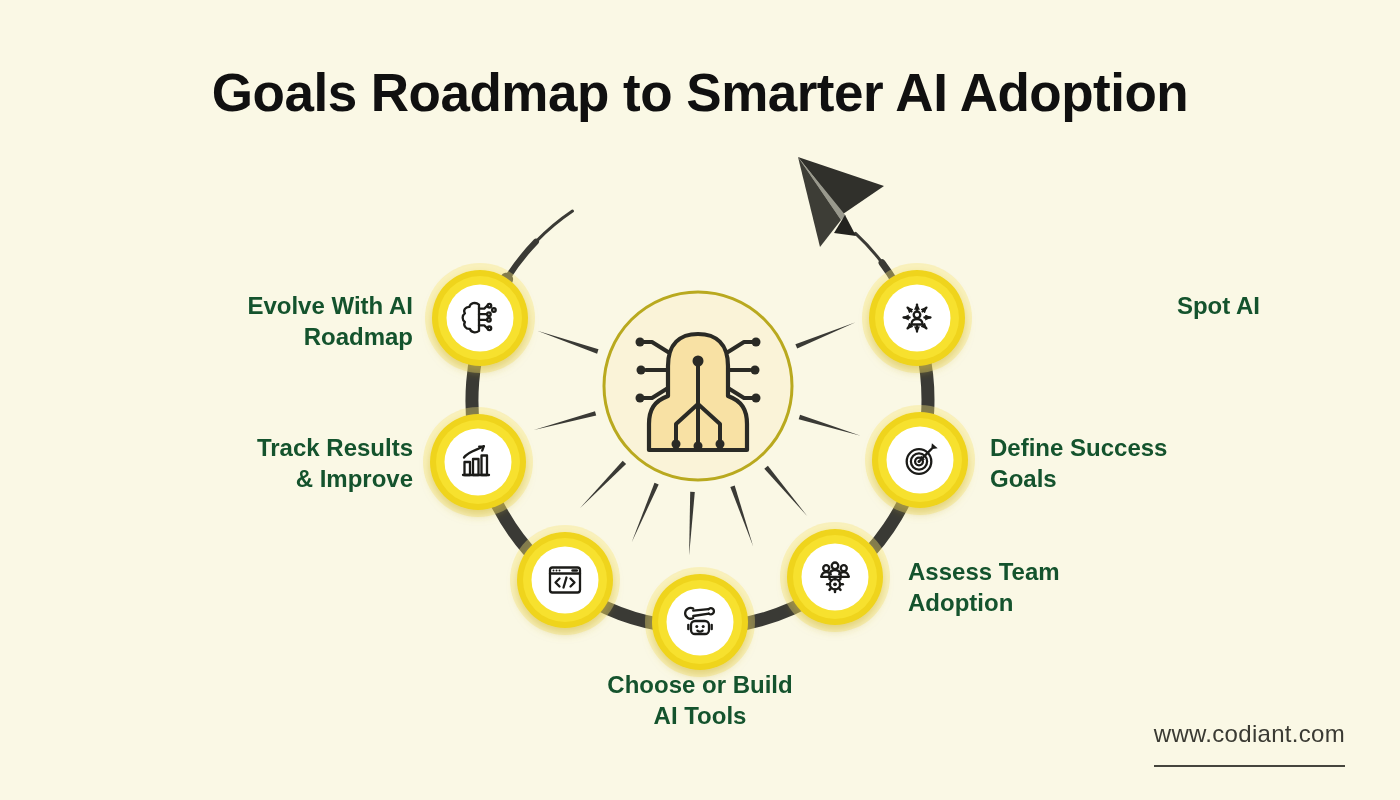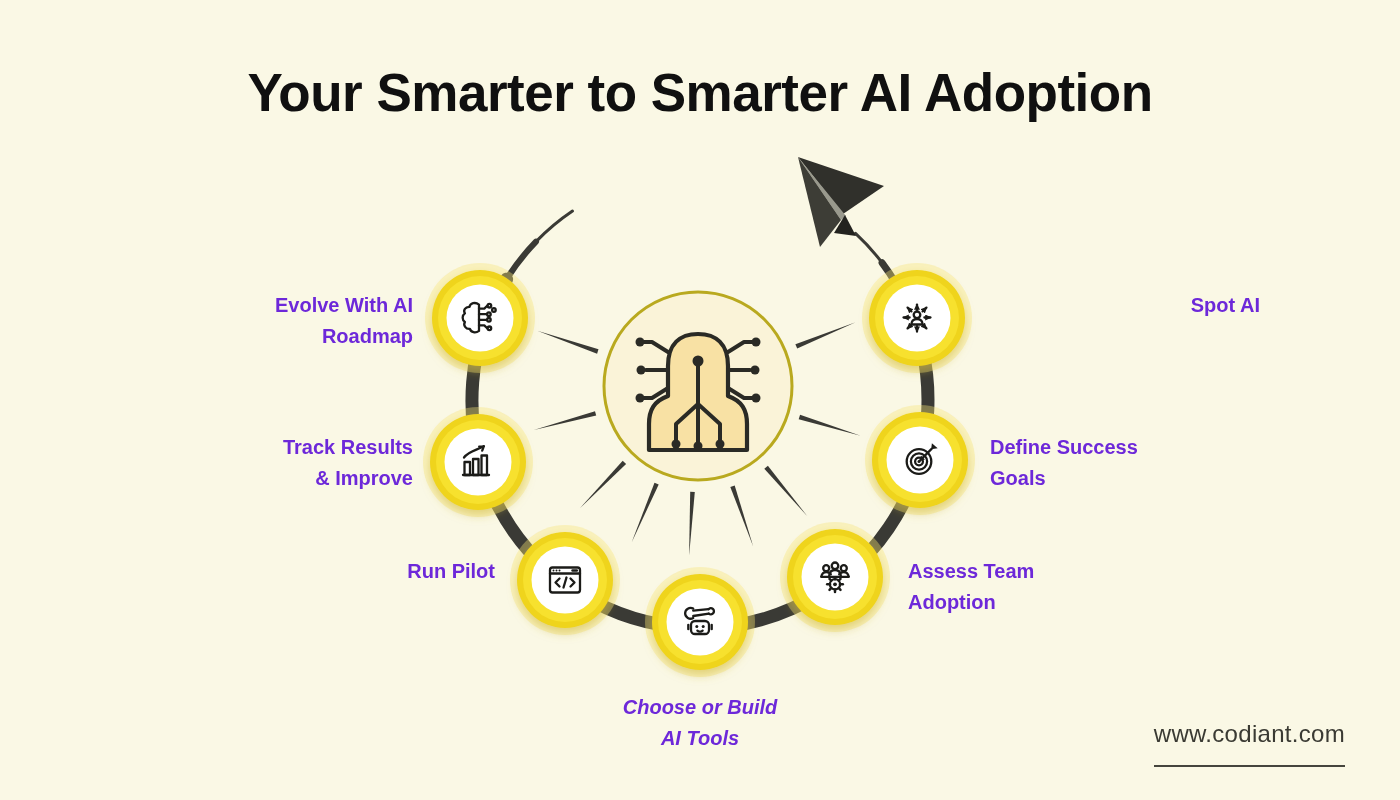--- a/index.html
+++ b/index.html
@@ -1,20 +1,20 @@
 <!DOCTYPE html>
 <html><head>
 <meta charset="utf-8">
 <style>
   html,body{margin:0;padding:0;}
   body{width:1400px;height:800px;overflow:hidden;font-family:"Liberation Sans",sans-serif;}
   .canvas{position:relative;width:1400px;height:800px;background:#FAF8E5;}
   .title{position:absolute;left:0;top:62px;width:100%;text-align:center;
          font-size:53px;font-weight:700;letter-spacing:-0.5px;color:#101010;}
-  .step-label{position:absolute;font-size:20px;font-weight:700;color:#6d28d9;line-height:31px;}
+  .step-label{position:absolute;font-size:24px;font-weight:700;color:#14532d;line-height:31px;}
   .ta-right{text-align:right}.ta-left{text-align:left}.ta-center{text-align:center}
   .website{position:absolute;top:720px;right:55px;font-size:24px;color:#3a3a33;
            letter-spacing:.3px;padding-bottom:17px;border-bottom:2px solid #45453d;cursor:pointer;}
   svg.diagram{position:absolute;left:0;top:0;}
 
   
   .arc{stroke:#3A3A35;fill:none;stroke-linecap:round;}
   .ray{fill:#3A3A35;}
   .hub{fill:#FAF3D8;stroke:#B9A91F;stroke-width:3;}
   .halo{fill:rgba(247,230,120,.38);}
@@ -28,21 +28,21 @@
   .ai-fill{fill:#F8E1A4;stroke:#2A2A25;stroke-width:4.2;stroke-linejoin:round;}
   .ai-line{stroke:#2A2A25;stroke-width:4;fill:none;stroke-linecap:round;stroke-linejoin:round;}
   .ai-dot{fill:#2A2A25;stroke:none;}
   .p1{fill:#30302B;}.p2{fill:#3D3D36;}.p3{fill:#99998D;}.p4{fill:#23231F;}
 </style>
 </head>
 <body>
 
 <div class="canvas">
 
-  <div class="title">Your Smarter to Smarter AI Adoption</div>
+  <div class="title">Goals Roadmap to Smarter AI Adoption</div>
 
   <svg class="diagram" width="1400" height="800" viewBox="0 0 1400 800">
     <defs>
       <filter id="nodeShadow" x="-60%" y="-60%" width="220%" height="220%">
         <feDropShadow dx="0" dy="5" stdDeviation="5" flood-color="#C9B030" flood-opacity="0.5"></feDropShadow>
       </filter>
       <marker id="ah" markerUnits="userSpaceOnUse" markerWidth="8" markerHeight="8" refX="5.2" refY="3" orient="auto">
         <path d="M0,0 L6.4,3 L0,6 Z" fill="#1b1b18"></path>
       </marker>
     </defs>
@@ -232,24 +232,23 @@
     <div>Evolve With AI</div>
     <div>Roadmap</div>
   </div>
 
   <div class="step-label ta-right" style="left:163px;top:432px;width:250px;">
     <div>Track Results</div>
     <div>&amp; Improve</div>
   </div>
 
   <div class="step-label ta-right" style="left:245px;top:556px;width:250px;">
-    <div>Run Pilot</div>
-  </div>
-
-  <div class="step-label ta-center" style="left:545px;top:692px;width:310px;font-style:italic;">
+  </div>
+
+  <div class="step-label ta-center" style="left:545px;top:669px;width:310px;">
     <div>Choose or Build</div>
     <div>AI Tools</div>
   </div>
 
   <div class="step-label ta-left" style="left:908px;top:556px;width:270px;">
     <div>Assess Team</div>
     <div>Adoption</div>
   </div>
 
   <div class="step-label ta-left" style="left:990px;top:432px;width:270px;">

